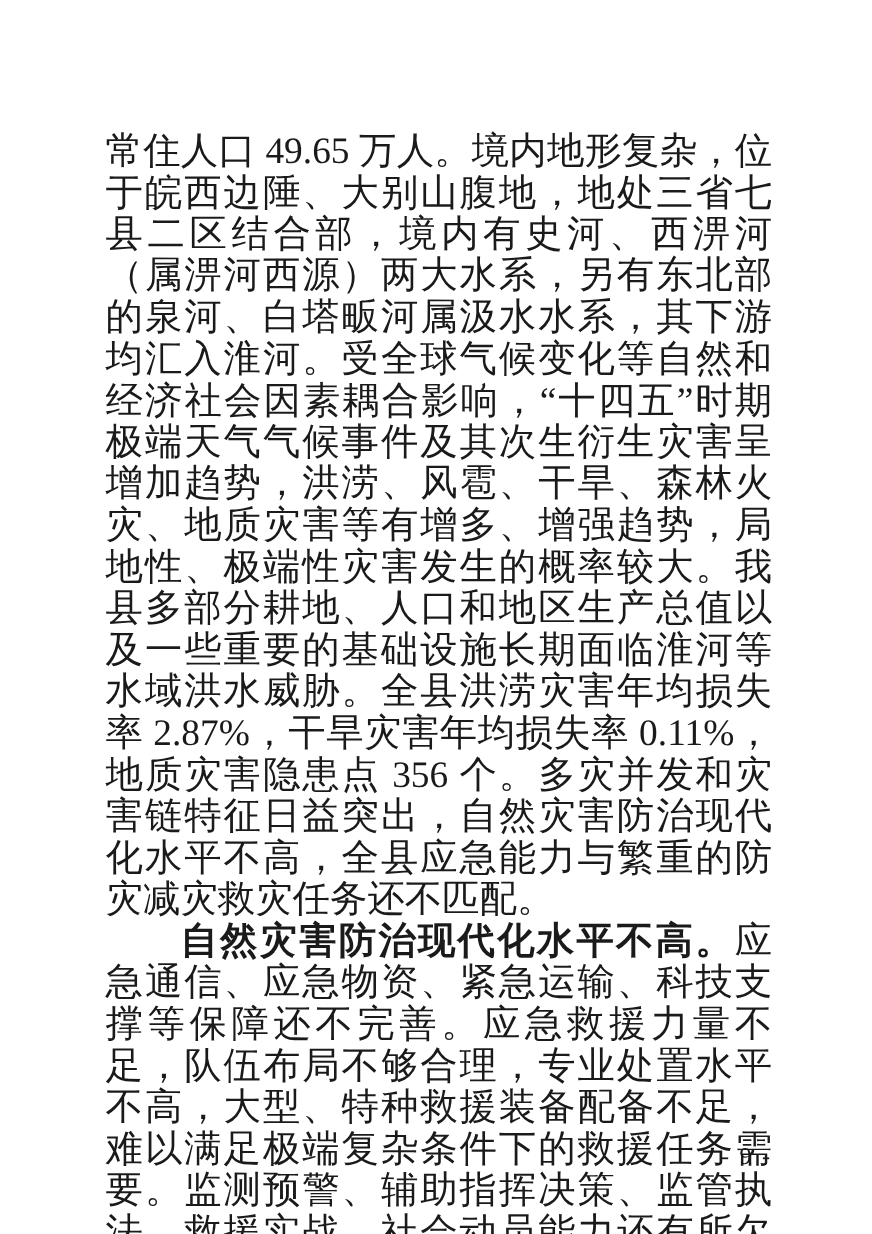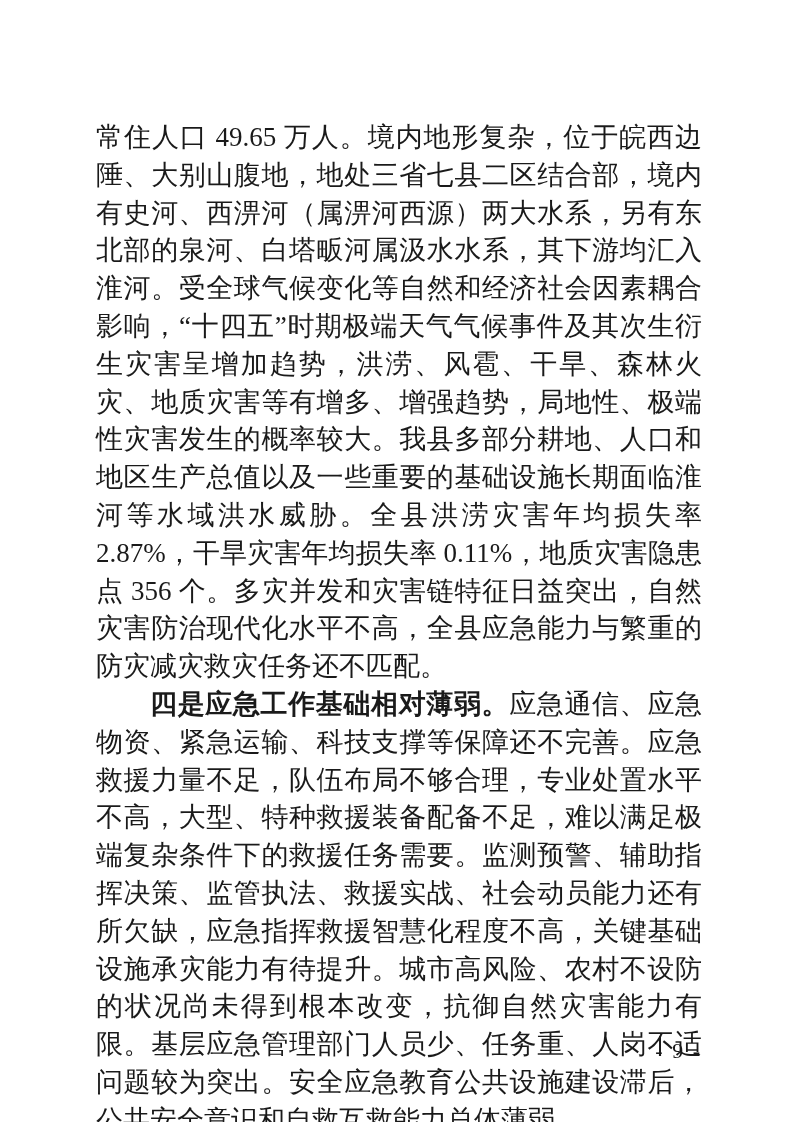--- a/index.html
+++ b/index.html
@@ -17,21 +17,21 @@
     color: #1a1a1a;
   }
   .text-block {
     position: absolute;
     left: 96px;
     top: 119px;
     width: 606px;
   }
   .para {
     margin: 0;
-    font-size: 27px;
+    font-size: 34px;
     line-height: 37.8px;
     text-align: justify;
     text-justify: inter-ideograph;
   }
   .para.continuation { text-indent: 0; }
   .para.indented   { text-indent: 2em; }
   .run { font-weight: 400; }
   .run.bold { font-weight: 700; }
   .page-footer {
     position: absolute;
@@ -43,16 +43,16 @@
     letter-spacing: 2px;
     color: #1a1a1a;
   }
 </style>
 </head>
 <body>
 
 <div class="page">
   <div class="text-block">
       <p class="para continuation"><span class="run">常住人口 49.65 万人。境内地形复杂，位于皖西边陲、大别山腹地，地处三省七县二区结合部，境内有史河、西淠河（属淠河西源）两大水系，另有东北部的泉河、白塔畈河属汲水水系，其下游均汇入淮河。受全球气候变化等自然和经济社会因素耦合影响，“十四五”时期极端天气气候事件及其次生衍生灾害呈增加趋势，洪涝、风雹、干旱、森林火灾、地质灾害等有增多、增强趋势，局地性、极端性灾害发生的概率较大。我县多部分耕地、人口和地区生产总值以及一些重要的基础设施长期面临淮河等水域洪水威胁。全县洪涝灾害年均损失率 2.87%，干旱灾害年均损失率 0.11%，地质灾害隐患点 356 个。多灾并发和灾害链特征日益突出，自然灾害防治现代化水平不高，全县应急能力与繁重的防灾减灾救灾任务还不匹配。</span></p>
-      <p class="para indented"><span class="run bold">四是应急工作基础相对薄弱。</span><span class="run">应急通信、应急物资、紧急运输、科技支撑等保障还不完善。应急救援力量不足，队伍布局不够合理，专业处置水平不高，大型、特种救援装备配备不足，难以满足极端复杂条件下的救援任务需要。监测预警、辅助指挥决策、监管执法、救援实战、社会动员能力还有所欠缺，应急指挥救援智慧化程度不高，关键基础设施承灾能力有待提升。城市高风险、农村不设防的状况尚未得到根本改变，抗御自然灾害能力有限。基层应急管理部门人员少、任务重、人岗不适问题较为突出。安全应急教育公共设施建设滞后，公共安全意识和自救互救能力总体薄弱。</span></p>
+      <p class="para indented"><span class="run bold">自然灾害防治现代化水平不高。</span><span class="run">应急通信、应急物资、紧急运输、科技支撑等保障还不完善。应急救援力量不足，队伍布局不够合理，专业处置水平不高，大型、特种救援装备配备不足，难以满足极端复杂条件下的救援任务需要。监测预警、辅助指挥决策、监管执法、救援实战、社会动员能力还有所欠缺，应急指挥救援智慧化程度不高，关键基础设施承灾能力有待提升。城市高风险、农村不设防的状况尚未得到根本改变，抗御自然灾害能力有限。基层应急管理部门人员少、任务重、人岗不适问题较为突出。安全应急教育公共设施建设滞后，公共安全意识和自救互救能力总体薄弱。</span></p>
     </div>
   <div class="page-footer">- 9 -</div>
 </div>
 
 </body></html>

